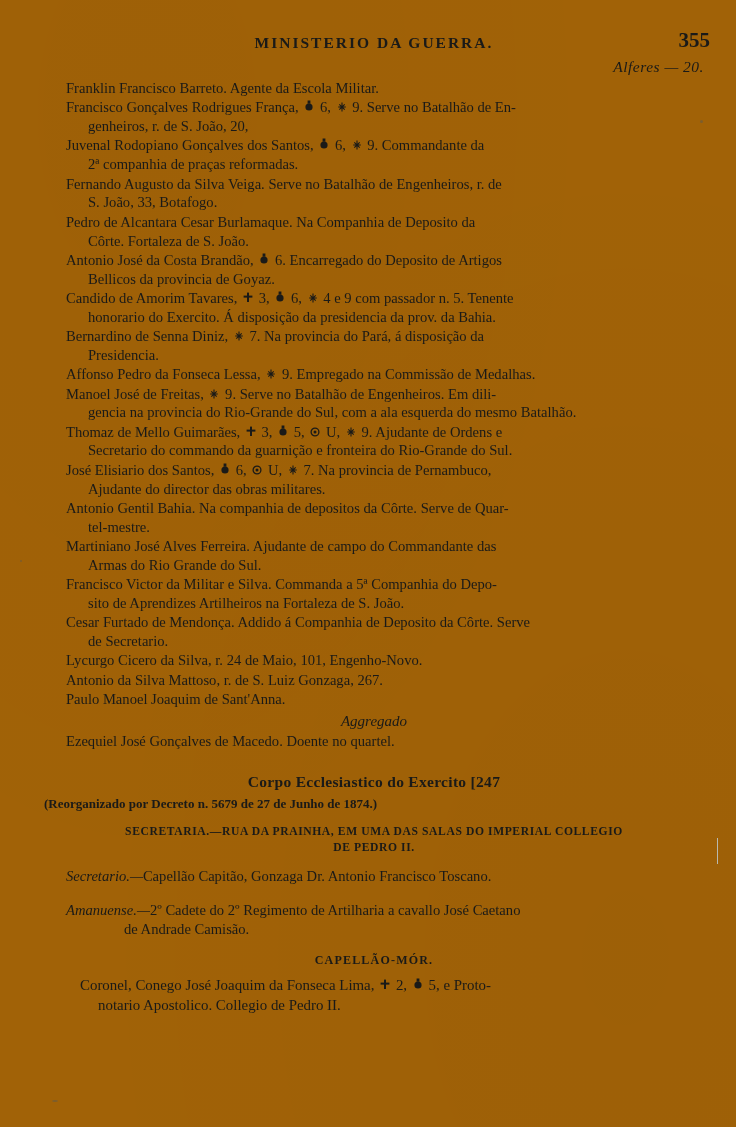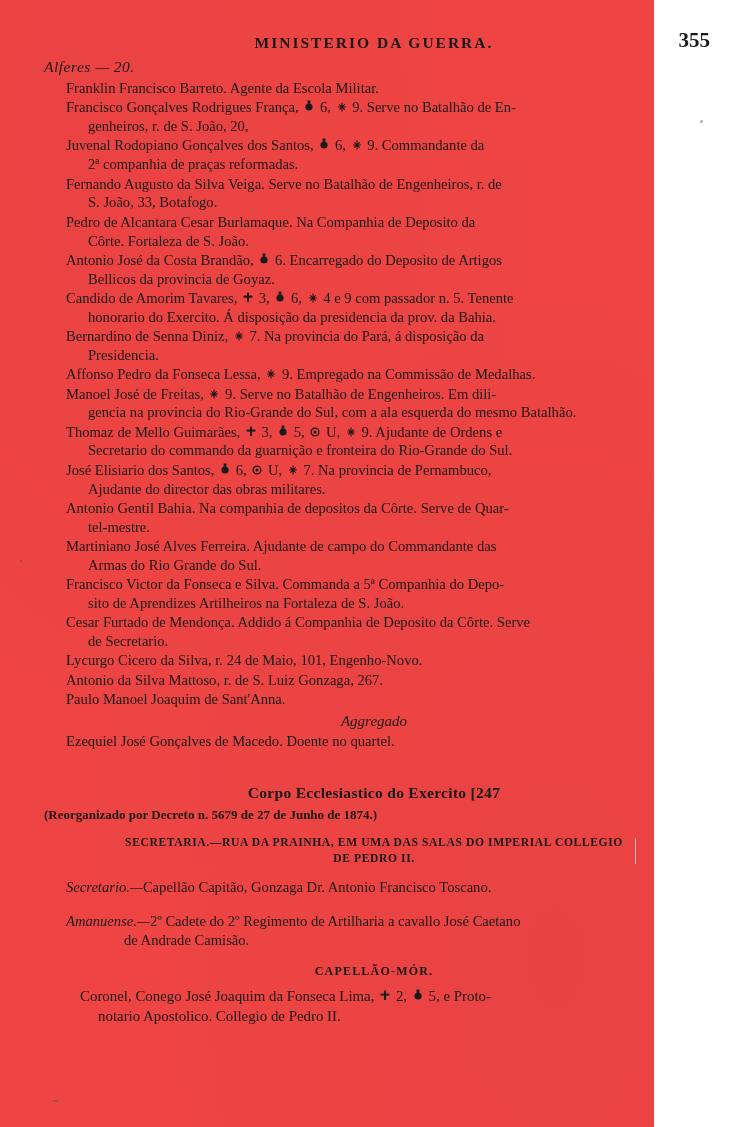--- a/index.html
+++ b/index.html
@@ -11,23 +11,23 @@
     width: 746px;
     height: 1127px;
     position: relative;
     font-family: "Liberation Serif", serif;
     color: #1a1a18;
     overflow: hidden;
   }
   .page {
     position: absolute;
     left: 0; top: 0;
-    width: 654px;
+    width: 736px;
     height: 1127px;
-    background: #ef4444;
+    background: #a16207;
   }
   
   .page::before {
     content: "";
     position: absolute;
     inset: 0;
     background:
       radial-gradient(ellipse at 20% 10%, rgba(0,0,0,0.02), rgba(0,0,0,0) 60%),
       radial-gradient(ellipse at 85% 85%, rgba(0,0,0,0.025), rgba(0,0,0,0) 65%);
     pointer-events: none;
@@ -55,21 +55,21 @@
   }
   .folio {
     position: absolute;
     right: -6px;
     top: -6px;
     font-size: 21px;
     font-weight: bold;
     letter-spacing: 0px;
   }
   .rank-head {
-    text-align: left;
+    text-align: right;
     font-style: italic;
     font-size: 15.5px;
     margin: 6px 0 3px 0;
     letter-spacing: 0.5px;
   }
   .entry {
     font-size: 14.6px;
     line-height: 1.29;
     margin: 0 0 0.5px 0;
     text-indent: 0;
@@ -88,21 +88,21 @@
   .aggregado-head {
     text-align: center;
     font-style: italic;
     font-size: 15px;
     margin: 4px 0 2px 0;
   }
   .section-title {
     text-align: center;
     font-size: 15.5px;
     font-weight: bold;
-    margin-top: 33px;
+    margin-top: 22px;
     letter-spacing: 0.3px;
   }
   .section-sub {
     font-size: 13px;
     font-weight: bold;
     margin-top: 5px;
   }
   .secretaria {
     text-align: center;
     font-size: 11.6px;
@@ -308,21 +308,21 @@
         <span>Antonio Gentil Bahia. Na companhia de depositos da Côrte. Serve de Quar-</span>
         <span class="cont">tel-mestre.</span>
       </p>
 
       <p class="entry">
         <span>Martiniano José Alves Ferreira. Ajudante de campo do Commandante das</span>
         <span class="cont">Armas do Rio Grande do Sul.</span>
       </p>
 
       <p class="entry">
-        <span>Francisco Victor da Fonseca e Silva. Commanda a 5ª Companhia do Depo-</span>
+        <span>Francisco Victor da Militar e Silva. Commanda a 5ª Companhia do Depo-</span>
         <span class="cont">sito de Aprendizes Artilheiros na Fortaleza de S. João.</span>
       </p>
 
       <p class="entry">
         <span>Cesar Furtado de Mendonça. Addido á Companhia de Deposito da Côrte. Serve</span>
         <span class="cont">de Secretario.</span>
       </p>
 
       <p class="entry">
         <span>Lycurgo Cicero da Silva, r. 24 de Maio, 101, Engenho-Novo.</span>

